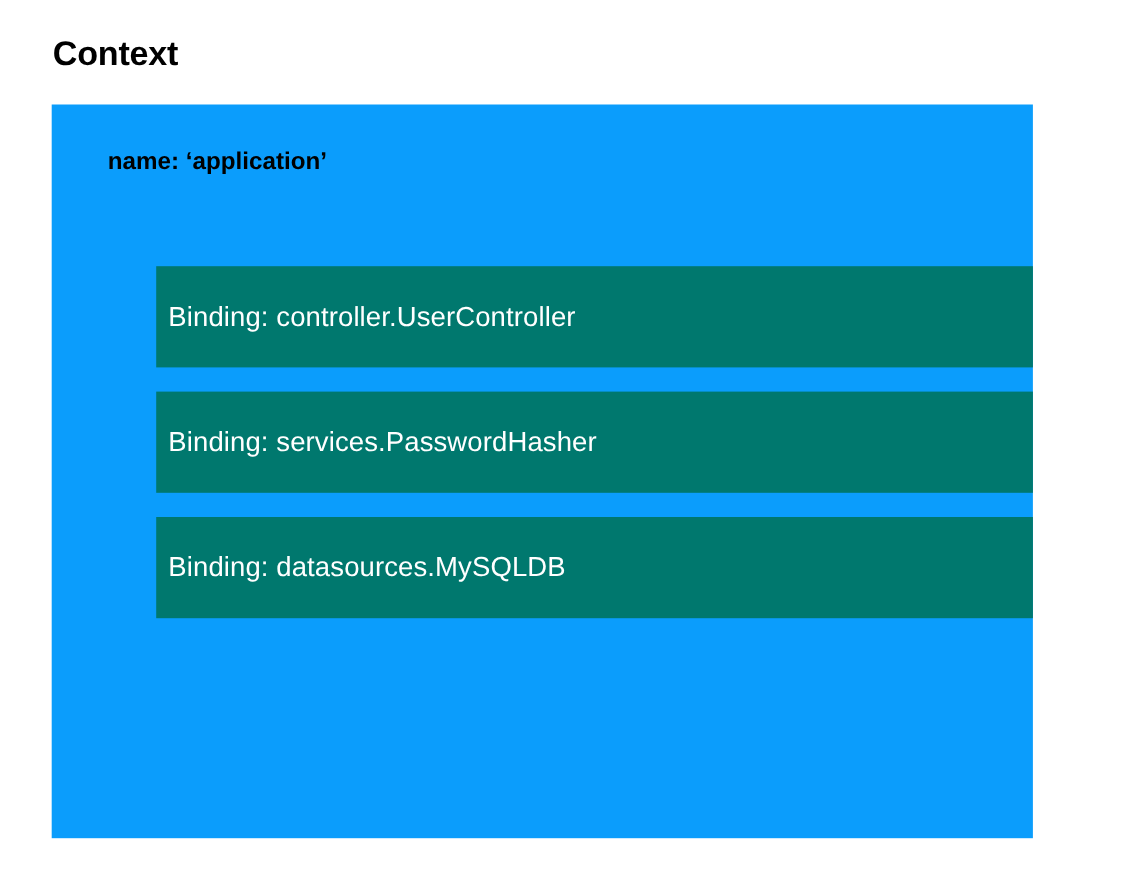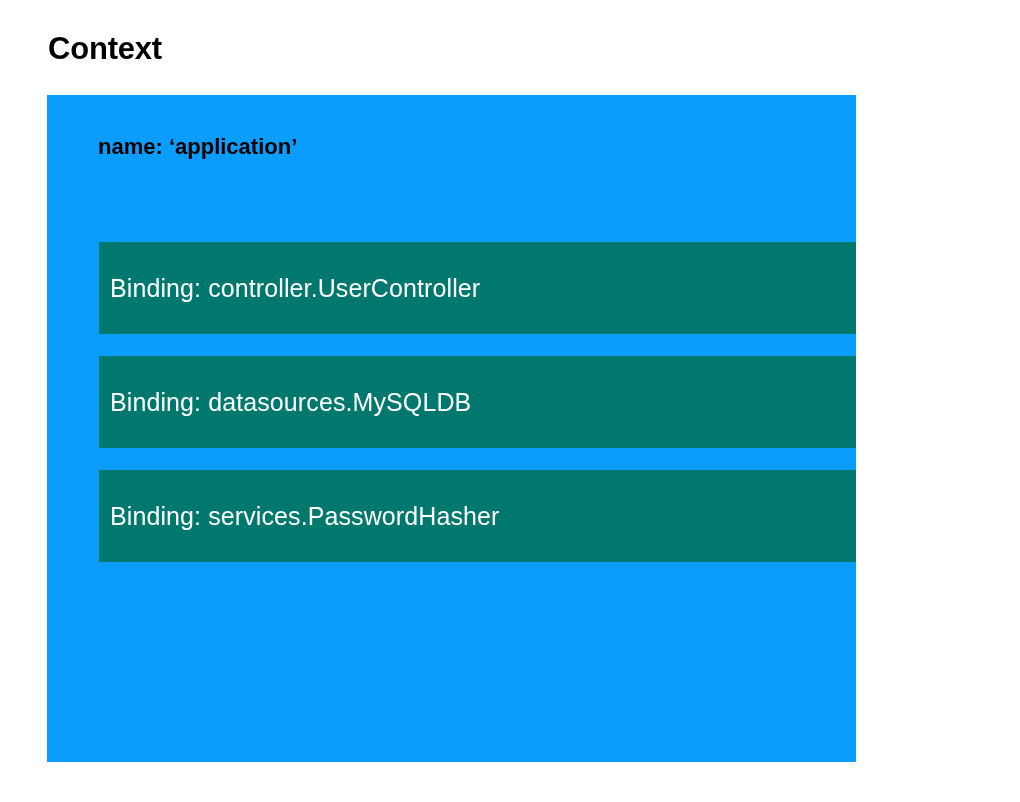--- a/index.html
+++ b/index.html
@@ -9,21 +9,21 @@
   }
   body {
     width: 1020px;
     height: 802px;
     font-family: "Liberation Sans", sans-serif;
     -webkit-font-smoothing: antialiased;
   }
 
   .slide {
     position: relative;
-    width: 856px;
+    width: 939px;
     height: 802px;
     background: #ffffff;
     overflow: hidden;
   }
 
   .slide-title {
     position: absolute;
     left: 48px;
     top: 30px;
     font-size: 31px;
@@ -67,20 +67,21 @@
 
   .binding-row {
     width: 819px;
     height: 92px;
     background: #00786e;
     margin-bottom: 22px;
     display: flex;
     align-items: center;
     box-sizing: border-box;
     padding-left: 11px;
+    margin-left: 43px;
   }
   .binding-row:last-child {
     margin-bottom: 0;
   }
 
   .binding-label {
     font-size: 25px;
     font-weight: normal;
     color: #ffffff;
     line-height: 30px;
@@ -102,24 +103,24 @@
     </div>
 
     <div class="bindings-list">
 
       <div class="binding-row">
         <span class="binding-label">Binding: controller.UserController</span>
       </div>
 
 
       <div class="binding-row">
-        <span class="binding-label">Binding: datasources.MySQLDB</span>
+        <span class="binding-label">Binding: services.PasswordHasher</span>
       </div>
 
       <div class="binding-row">
-        <span class="binding-label">Binding: services.PasswordHasher</span>
+        <span class="binding-label">Binding: datasources.MySQLDB</span>
       </div>
 
     </div>
 
   </div>
 
 </div>
 
 </body></html>

